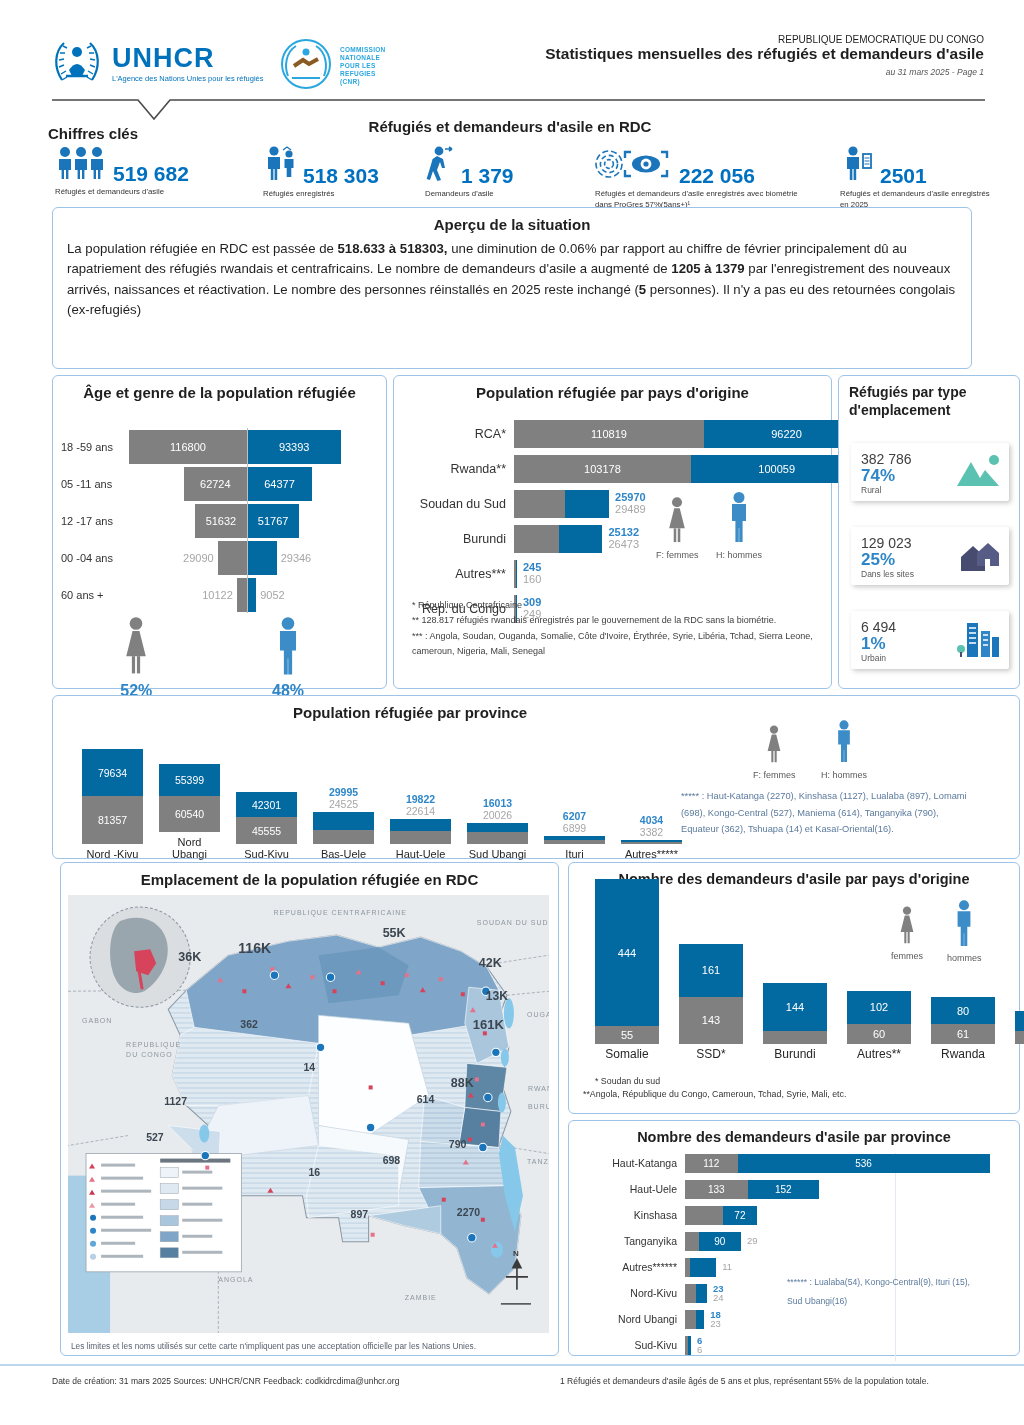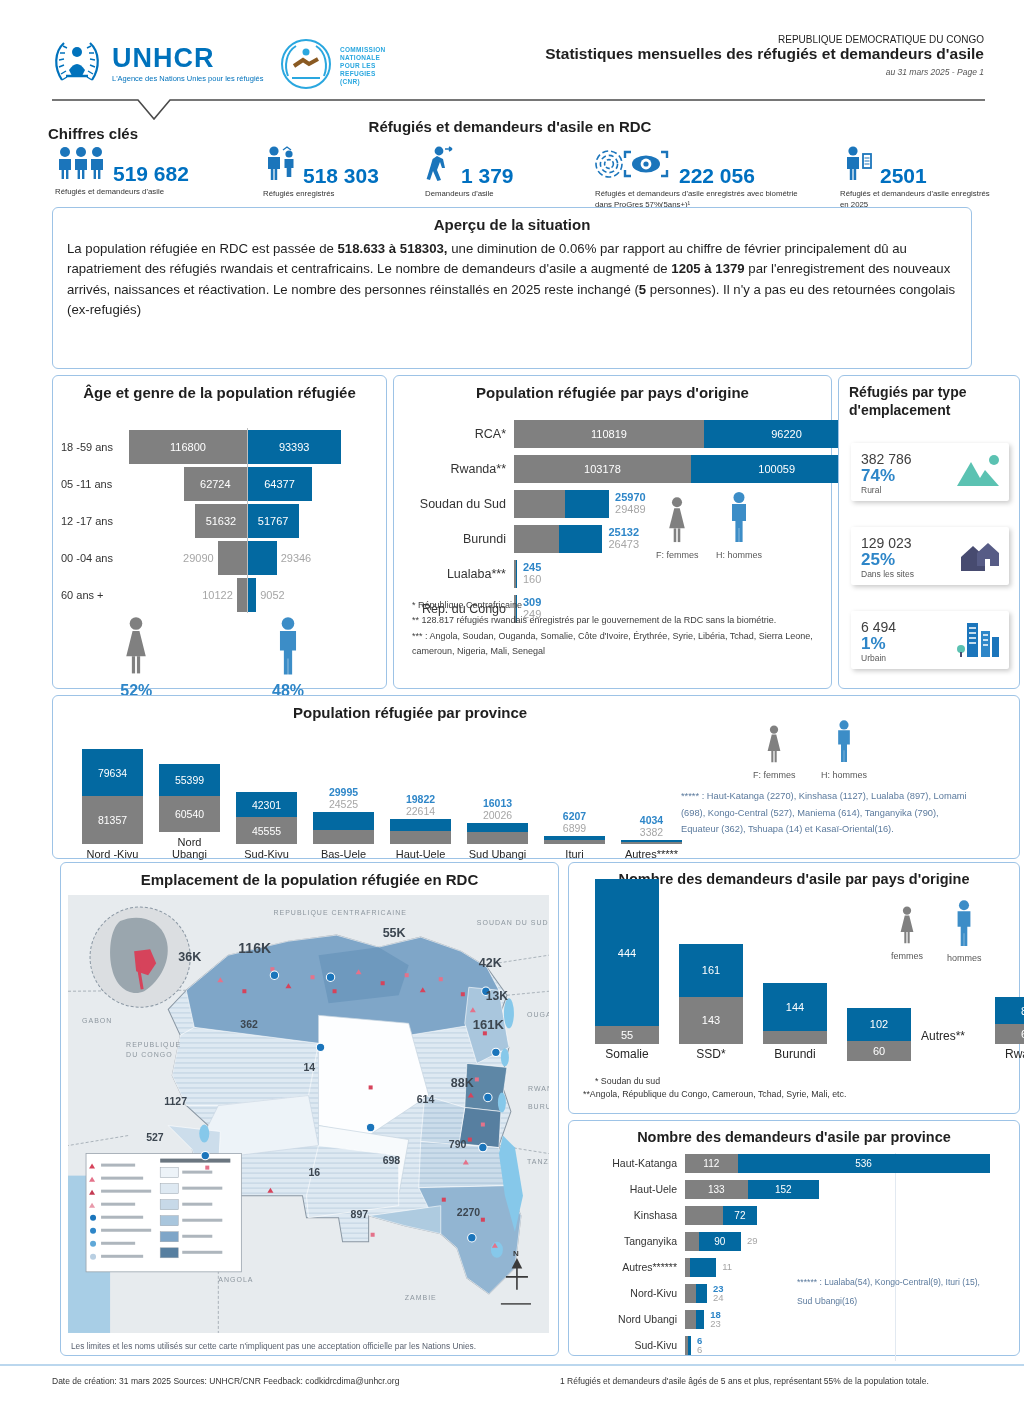--- a/index.html
+++ b/index.html
@@ -333,21 +333,21 @@
         <div class="or-bars">
           <div class="seg c-gray" style="width: 45.392px;"></div>
           <div class="seg c-blue" style="width: 43.0927px;"></div>
         </div>
         <div class="stack">
           <div class="lbl-h">25132</div>
           <div class="lbl-f">26473</div>
         </div>
       </div>
       <div class="or-row">
-        <div class="or-lab">Lualaba***</div>
+        <div class="or-lab">Autres***</div>
         <div class="or-bars">
           <div class="seg c-gray" style="width: 1.5px;"></div>
           <div class="seg c-blue" style="width: 1.5px;"></div>
         </div>
         <div class="stack">
           <div class="lbl-h">245</div>
           <div class="lbl-f">160</div>
         </div>
       </div>
       <div class="or-row">
@@ -757,21 +757,21 @@
       </div>
       <div style="display: flex; flex-direction: column; align-items: center;">
         <div class="acol">
           <div class="seg c-blue" style="height: 47.52px; display: flex; align-items: center; justify-content: center;">
             <span>144</span>
           </div>
           <div class="seg c-gray" style="height: 13px; display: flex; align-items: center; justify-content: center;"></div>
         </div>
         <div class="ac-x">Burundi</div>
       </div>
-      <div style="display: flex; flex-direction: row; align-items: center;">
+      <div style="display: flex; flex-direction: column; align-items: center;">
         <div class="acol">
           <div class="seg c-blue" style="height: 33.66px; display: flex; align-items: center; justify-content: center;">
             <span>102</span>
           </div>
           <div class="seg c-gray" style="height: 19.8px; display: flex; align-items: center; justify-content: center;">
             <span>60</span>
           </div>
         </div>
         <div class="ac-x">Autres**</div>
       </div>
@@ -903,21 +903,21 @@
         <div class="ap-bars">
           <div class="seg c-gray" style="width: 3px; display: flex; align-items: center; justify-content: center;"></div>
           <div class="seg c-blue" style="width: 3px; display: flex; align-items: center; justify-content: center;"></div>
         </div>
         <div class="ap-out">
           <div class="lbl-h">6</div>
           <div class="lbl-f">6</div>
         </div>
       </div>
     </div>
-  <div id="ap-footnote" class="abs" style="left:218px;top:152px;width:225px;font-size:8.6px;color:#5B7A9D;line-height:2.2;margin-left:10px;">
+  <div id="ap-footnote" class="abs" style="left:218px;top:152px;width:225px;font-size:8.6px;color:#5B7A9D;line-height:2.2;">
       <div>****** : Lualaba(54), Kongo-Central(9), Ituri (15),</div>
       <div>Sud Ubangi(16)</div>
     </div>
 </div>
 
 <div class="blue-rule" style="top:1364px;"></div>
 
 <div class="footer" style="left:52px;top:1376px;">Date de création: 31 mars  2025      Sources: UNHCR/CNR      Feedback: codkidrcdima@unhcr.org</div>
 <div class="footer" style="left:560px;top:1376px;">1 Réfugiés et demandeurs d'asile âgés de 5 ans et plus, représentant 55% de la population totale.</div>
 

